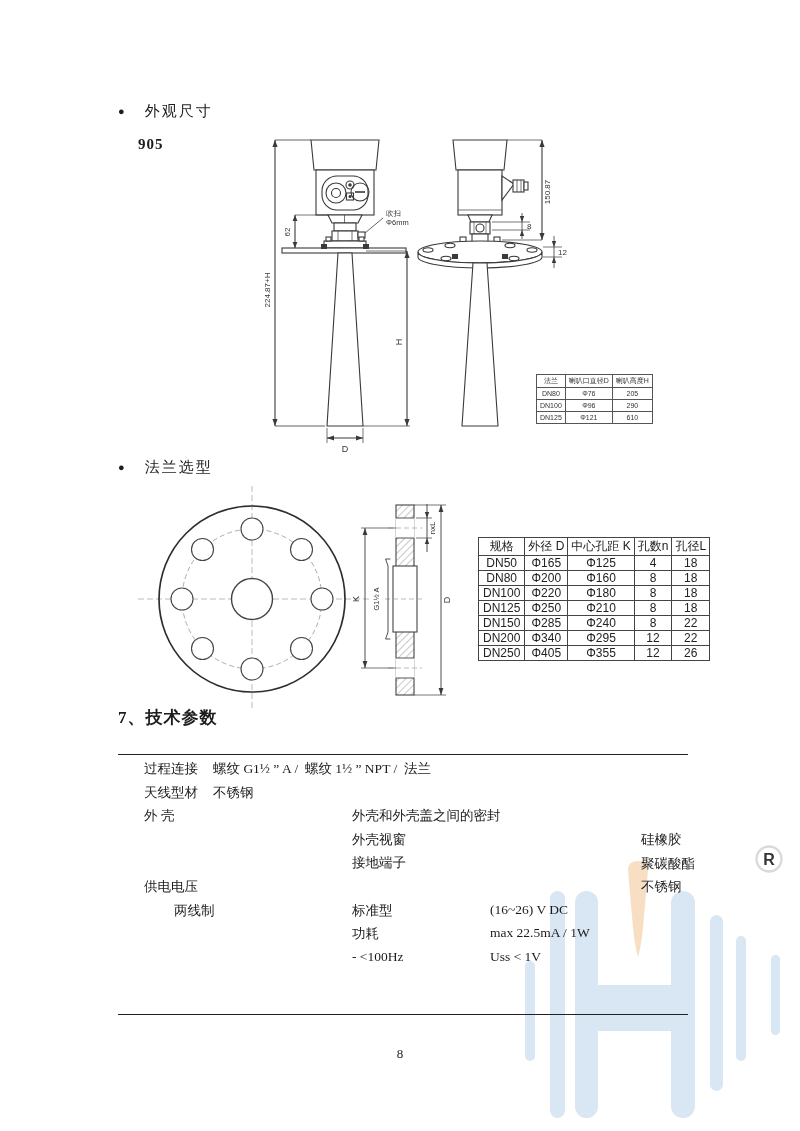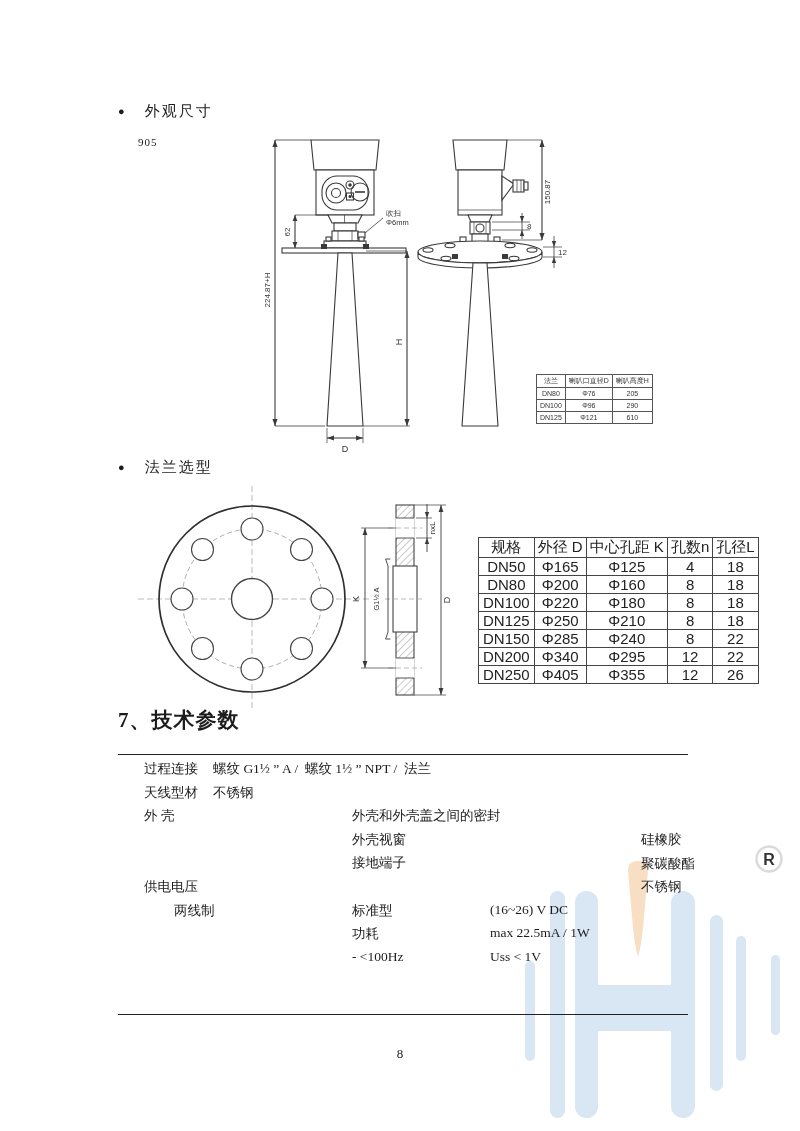--- a/index.html
+++ b/index.html
@@ -5,35 +5,35 @@
   html,body{margin:0;padding:0;}
   body{width:800px;height:1131px;position:relative;background:#ffffff;overflow:hidden;
        font-family:"Liberation Serif","DejaVu Serif",serif;color:#1c1c1c;}
   .abs{position:absolute;}
   
   #watermark{position:absolute;left:518px;top:833px;z-index:0;}
   
   #content{position:absolute;inset:0;z-index:1;padding-left:18px;}
   .bullet-item{position:absolute;font-size:15px;letter-spacing:2px;}
   .bullet-dot{font-size:11px;margin-right:18px;vertical-align:1px;}
-  .model{position:absolute;font-size:11px;font-weight:normal;letter-spacing:1px;}
+  .model{position:absolute;font-size:15px;font-weight:bold;letter-spacing:1px;}
   
   table{border-collapse:collapse;}
   .horn-table{position:absolute;left:536px;top:374px;font-family:"Liberation Sans","DejaVu Sans",sans-serif;
       font-size:7px;color:#333;}
   .horn-table th,.horn-table td{border:0.8px solid #555;padding:1px 3px;text-align:center;font-weight:normal;height:9px;}
   .horn-table{border-top:1.6px solid #444;border-bottom:1.6px solid #444;}
   
   .flange-table{position:absolute;left:478px;top:537px;font-family:"Liberation Sans","DejaVu Sans",sans-serif;
-      font-size:15px;color:#222;}
+      font-size:12px;color:#222;}
   .flange-table th,.flange-table td{border:0.9px solid #444;text-align:center;font-weight:normal;
       height:12.5px;padding:0 4px;}
   .flange-table th{padding:0 3px;}
   
-  .sec-heading{position:absolute;left:118px;top:706px;font-size:21px;font-weight:bold;letter-spacing:1px;}
+  .sec-heading{position:absolute;left:118px;top:706px;font-size:17px;font-weight:bold;letter-spacing:1px;}
   .rule{position:absolute;left:118px;width:570px;height:0;border-top:1.6px solid #222;}
   #params{position:absolute;left:118px;top:757px;width:578px;font-size:13.5px;}
   .prow{position:relative;height:23.6px;}
   .prow span{position:absolute;top:3px;white-space:pre;}
   .p-label{left:0;margin-left:26px;}
   .p-label.ind{left:30px;}
   .p-inline{left:95px;}
   .p-mid{left:234px;}
   .p-mid.ind2{left:239px;}
   .p-val{left:372px;}

